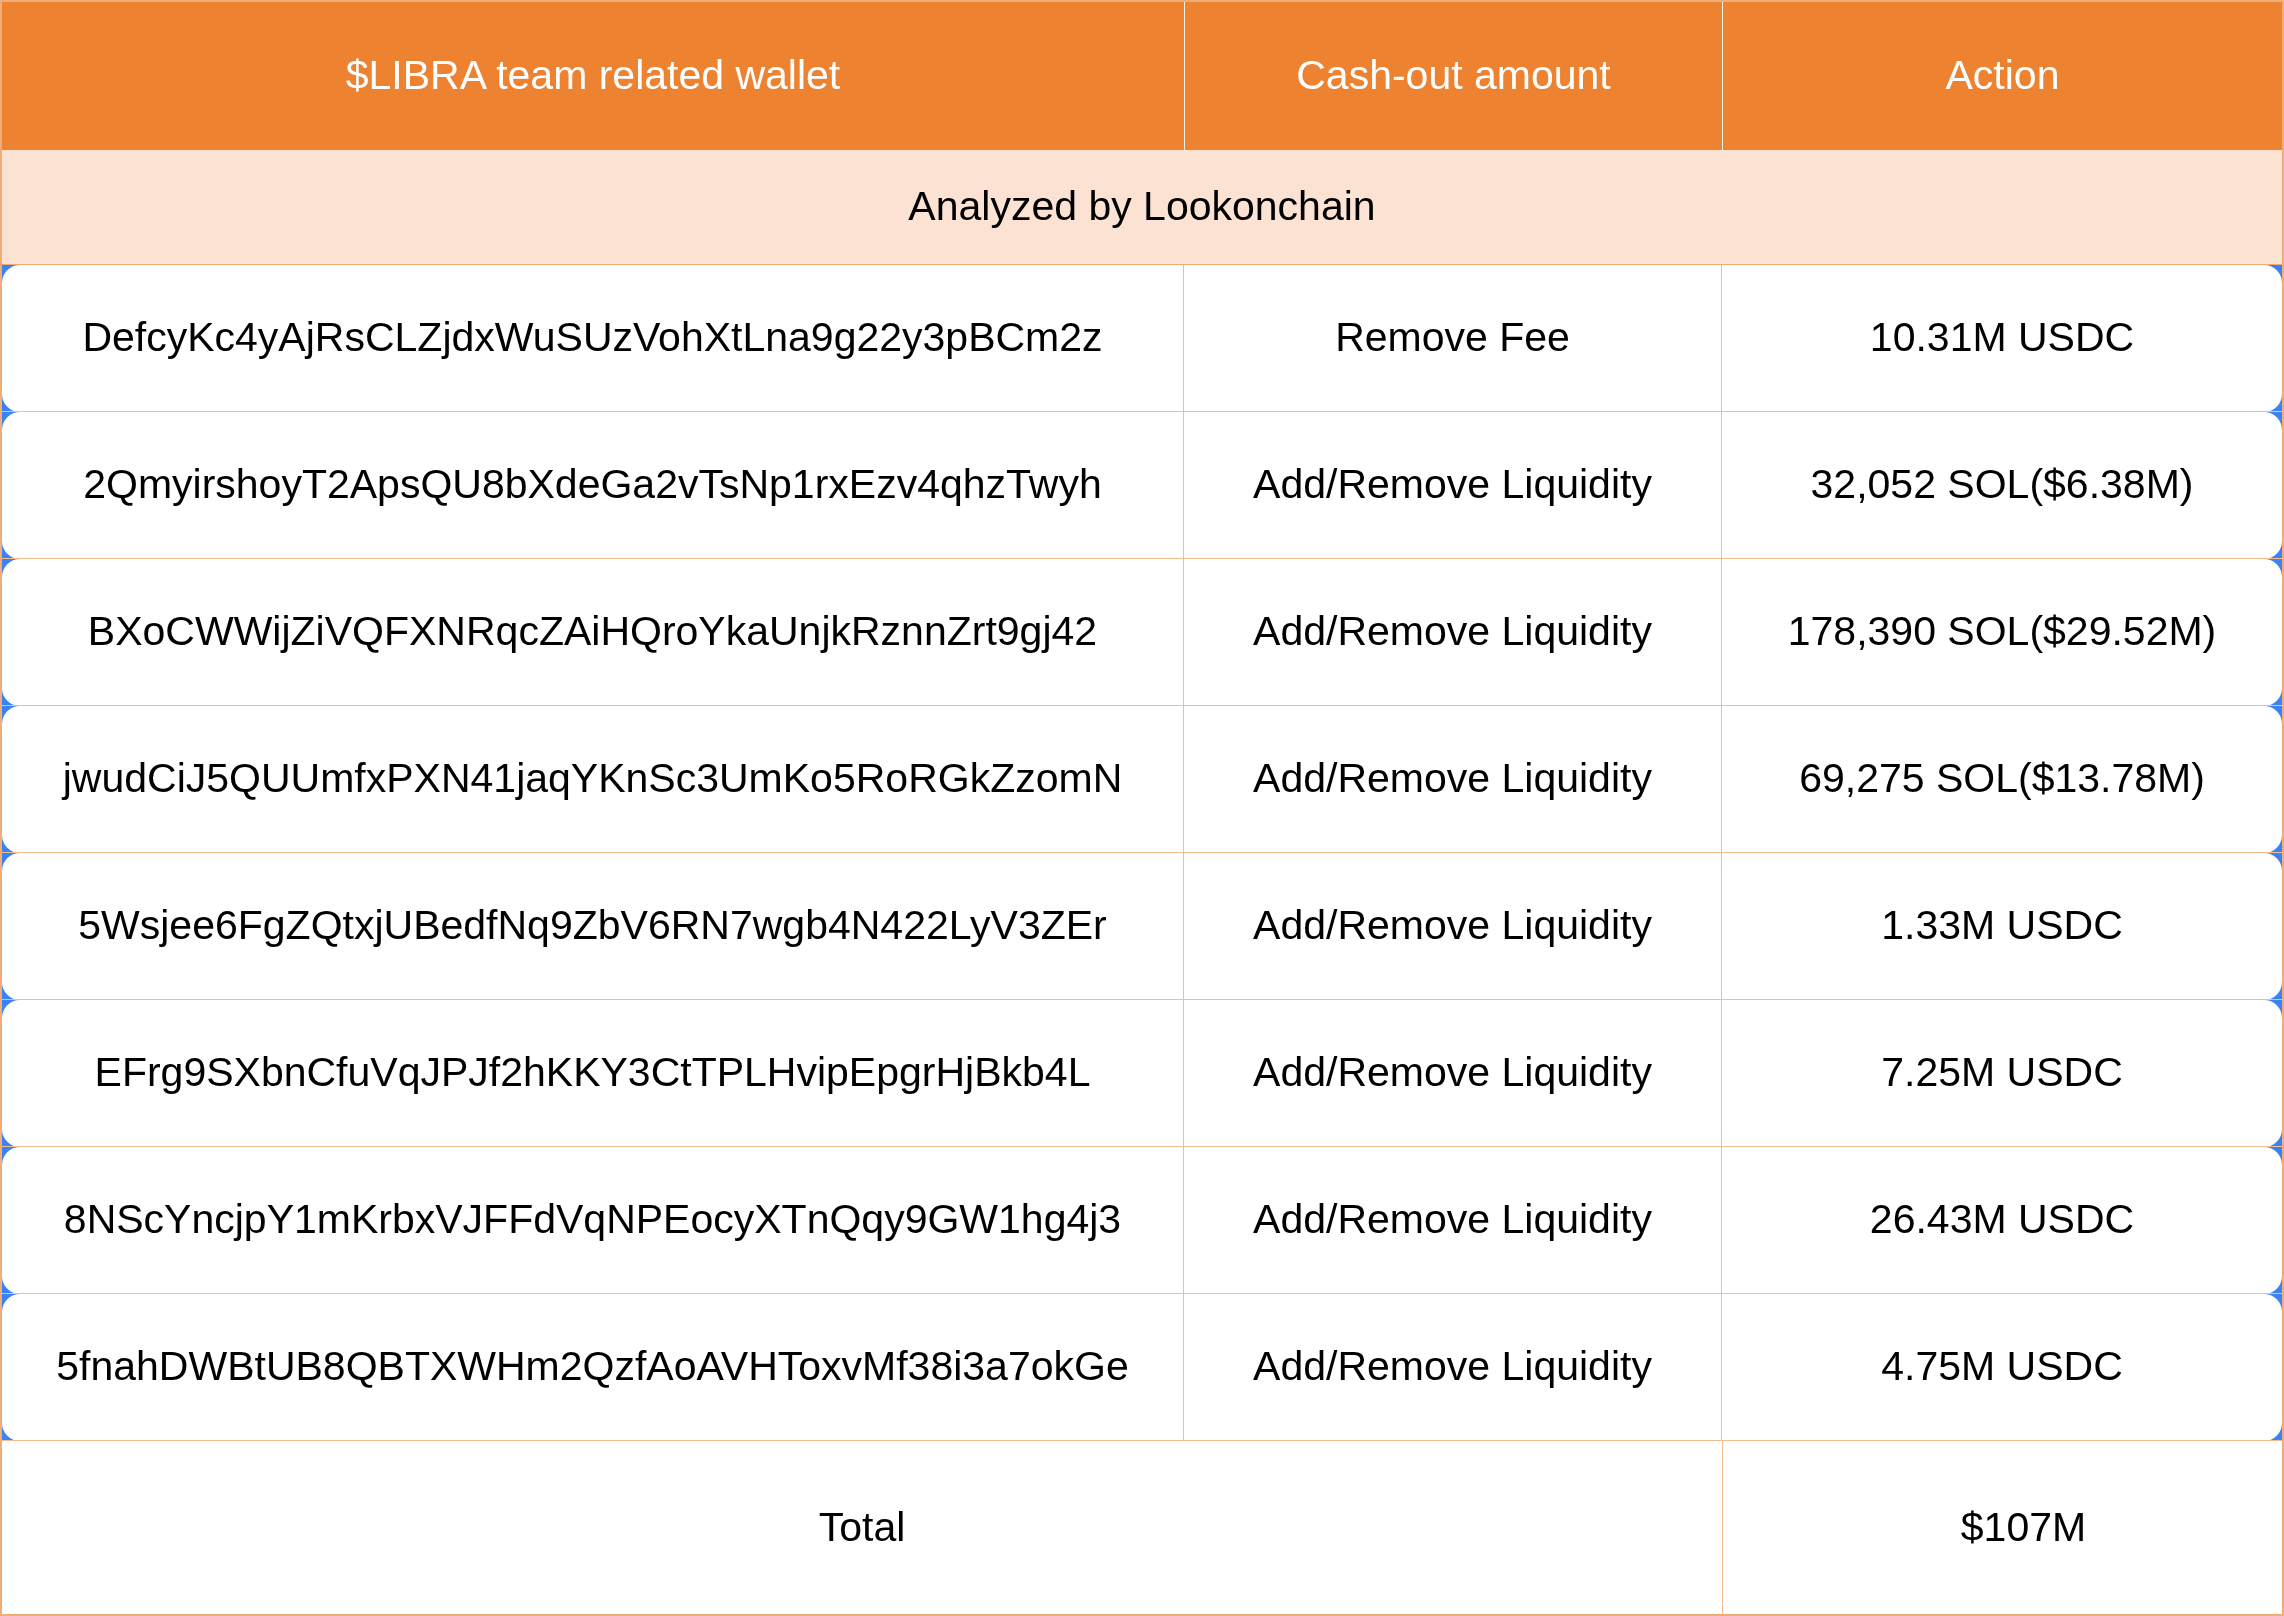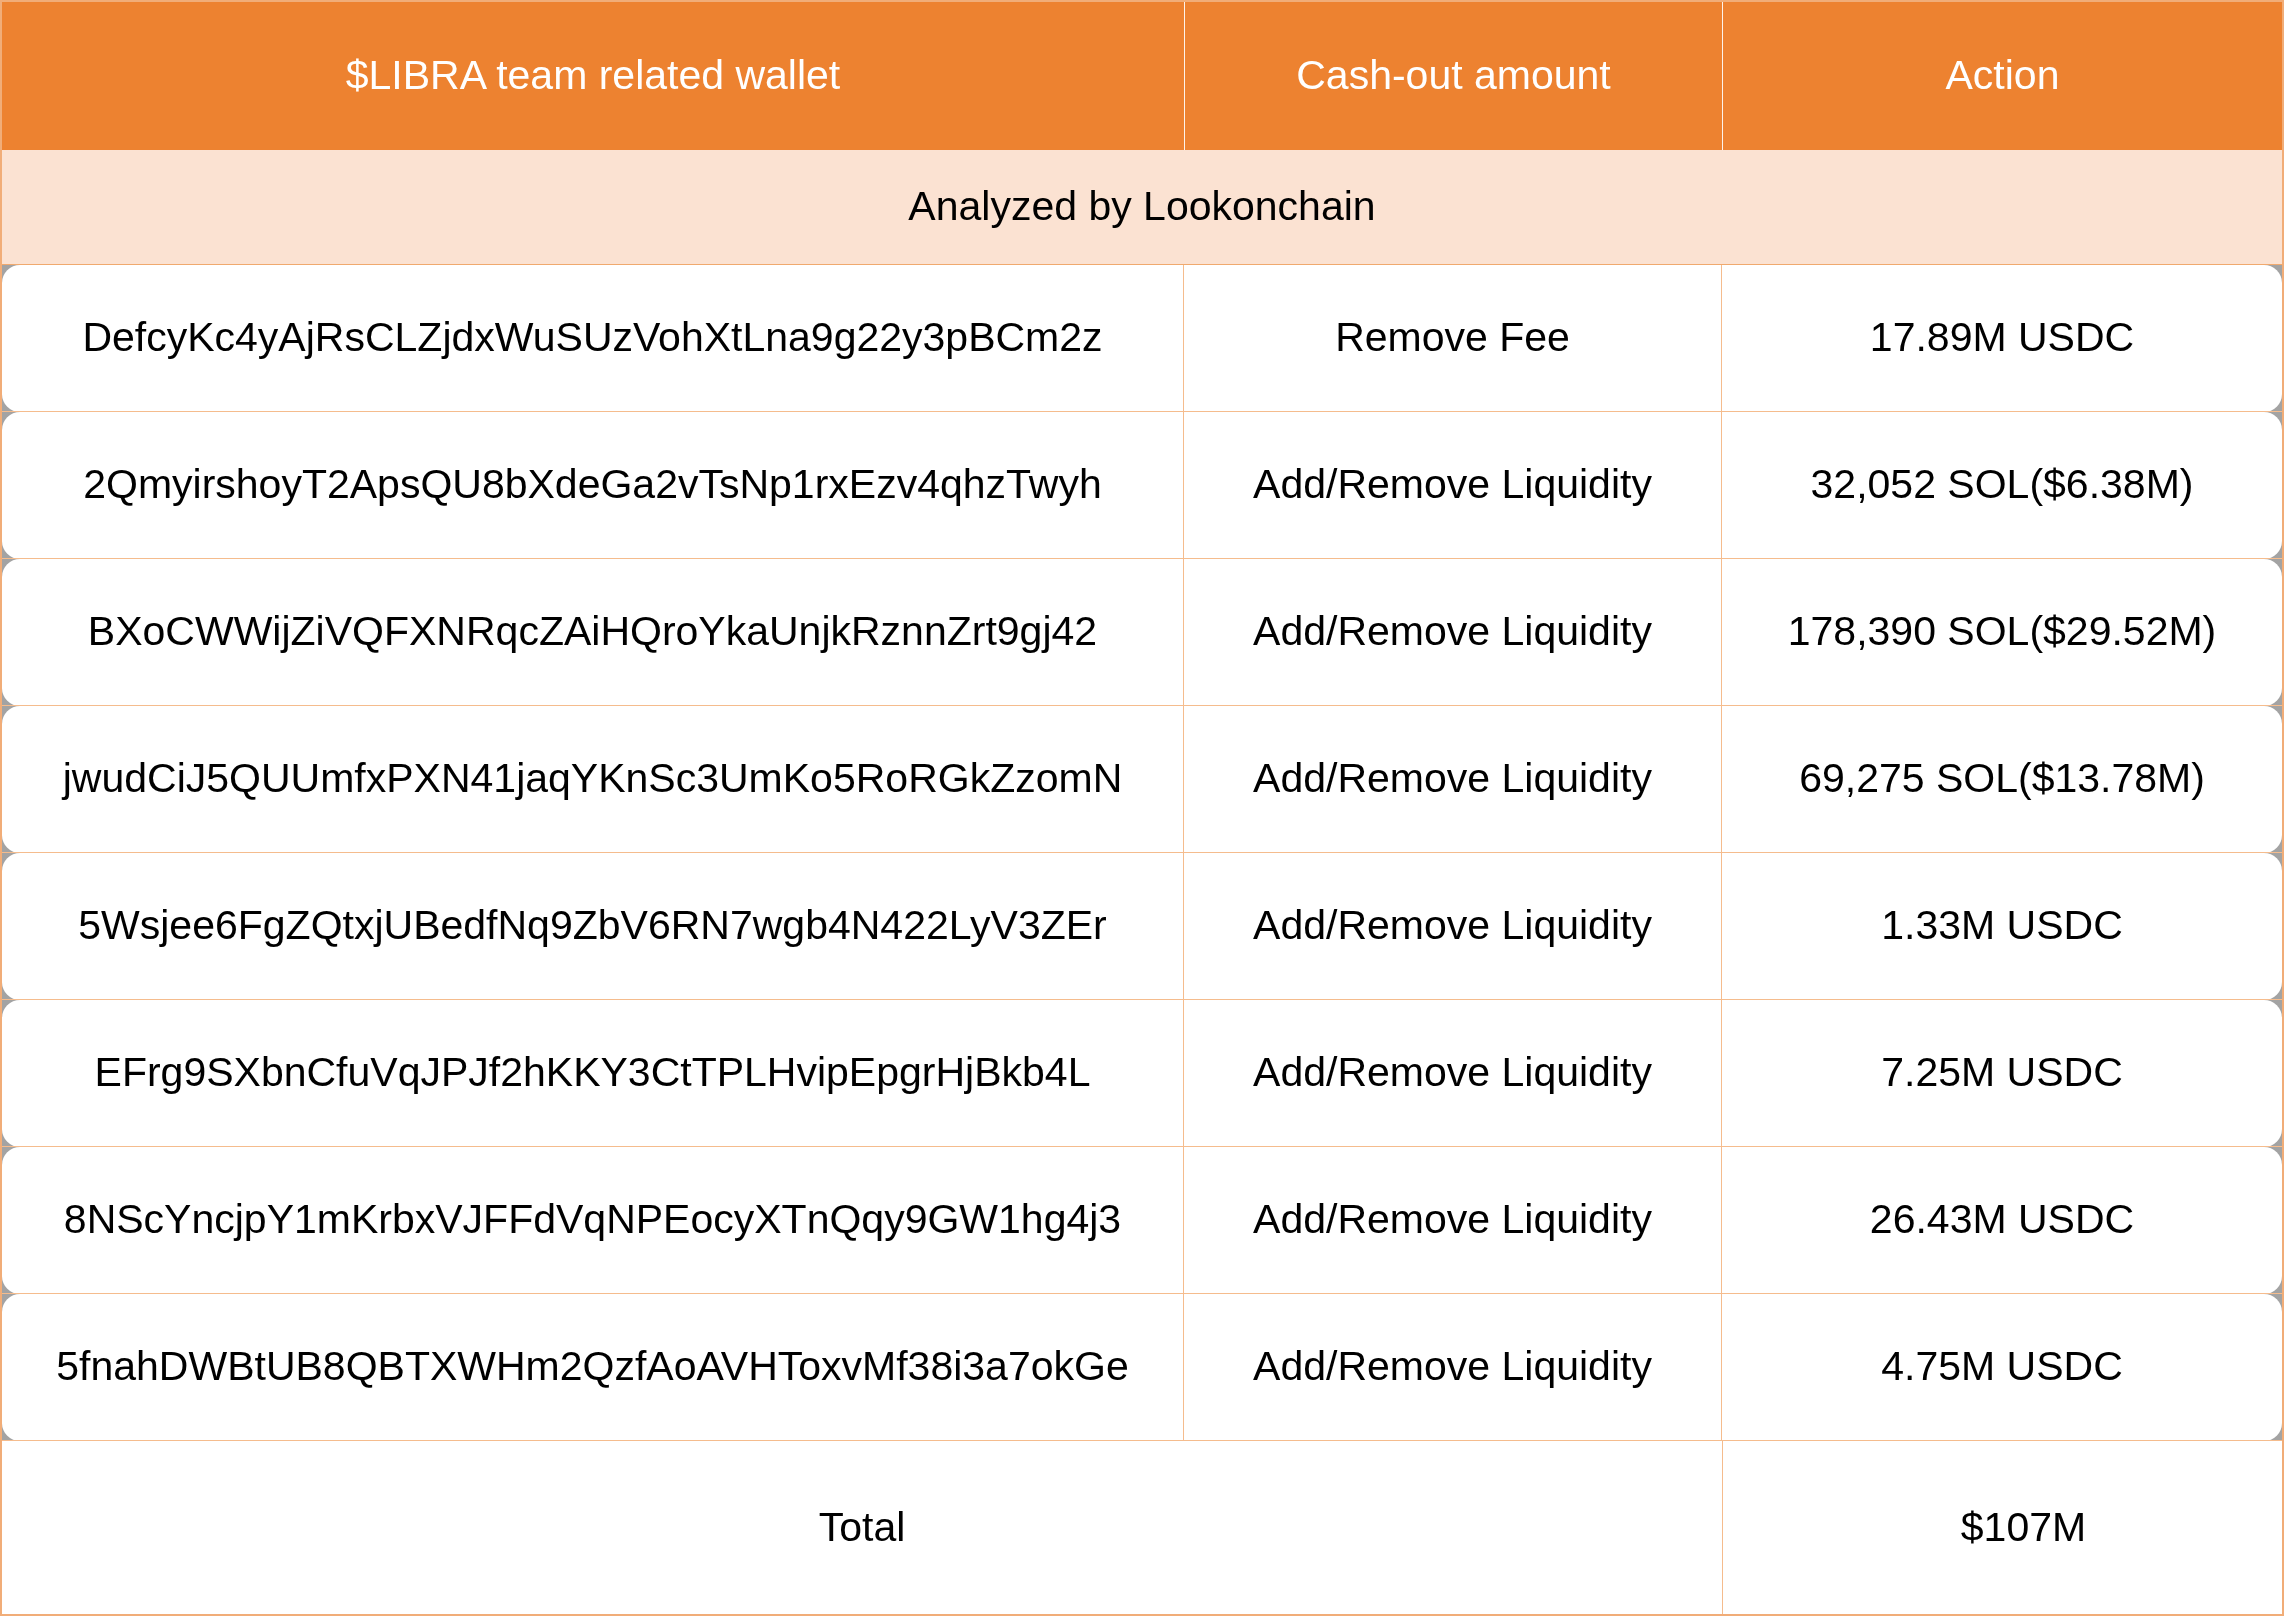--- a/index.html
+++ b/index.html
@@ -5,21 +5,21 @@
   html, body { margin: 0; padding: 0; background: #ffffff; }
   body { font-family: "Liberation Sans", sans-serif; color: #000; }
 
   .table-wrap {
     width: 2284px;
     height: 1616px;
     box-sizing: border-box;
     border: 2.4px solid #f1ad78;
     display: flex;
     flex-direction: column;
-    background: #a3a3a3;
+    background: #3b82f6;
   }
 
   .grid-3 {
     display: grid;
     grid-template-columns: 1182px 538px 1fr;
   }
   .grid-total {
     display: grid;
     grid-template-columns: 1721px 1fr;
     gap: 42px;
@@ -90,21 +90,21 @@
     <div class="cell">$LIBRA team related wallet</div>
     <div class="cell">Cash-out amount</div>
     <div class="cell">Action</div>
   </div>
 
   <div class="subheader-row cell">Analyzed by Lookonchain</div>
 
   <div class="grid-3 data-row">
     <div class="cell">DefcyKc4yAjRsCLZjdxWuSUzVohXtLna9g22y3pBCm2z</div>
     <div class="cell">Remove Fee</div>
-    <div class="cell">17.89M USDC</div>
+    <div class="cell">10.31M USDC</div>
   </div>
 
   <div class="grid-3 data-row">
     <div class="cell">2QmyirshoyT2ApsQU8bXdeGa2vTsNp1rxEzv4qhzTwyh</div>
     <div class="cell">Add/Remove Liquidity</div>
     <div class="cell">32,052 SOL($6.38M)</div>
   </div>
 
   <div class="grid-3 data-row">
     <div class="cell">BXoCWWijZiVQFXNRqcZAiHQroYkaUnjkRznnZrt9gj42</div>

